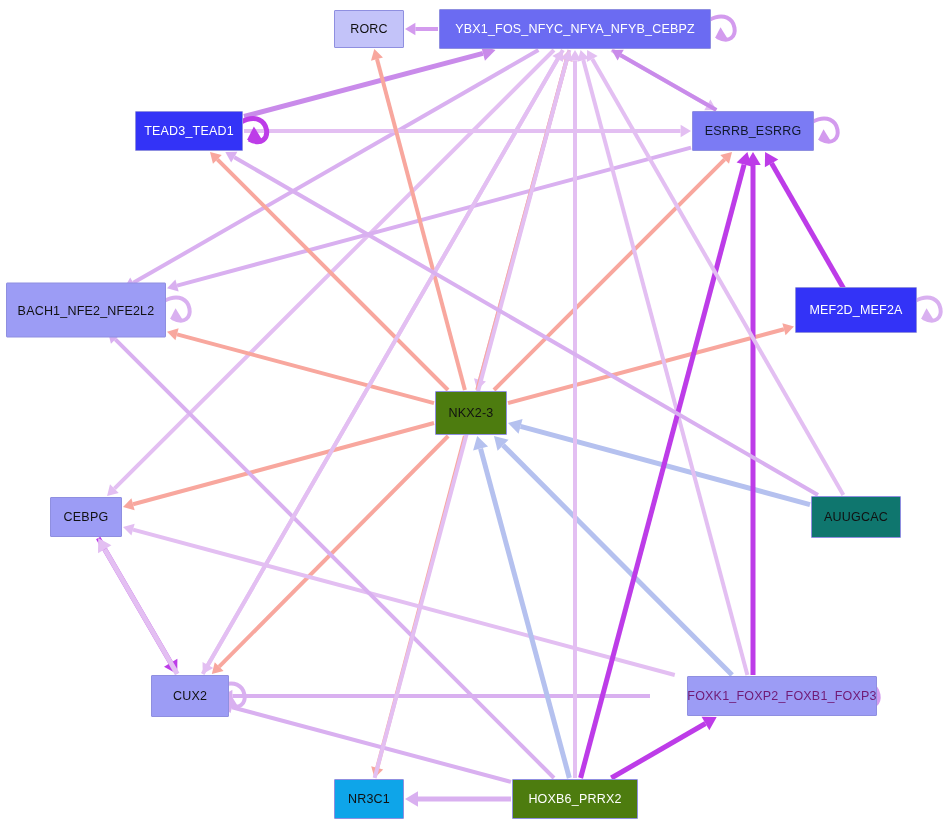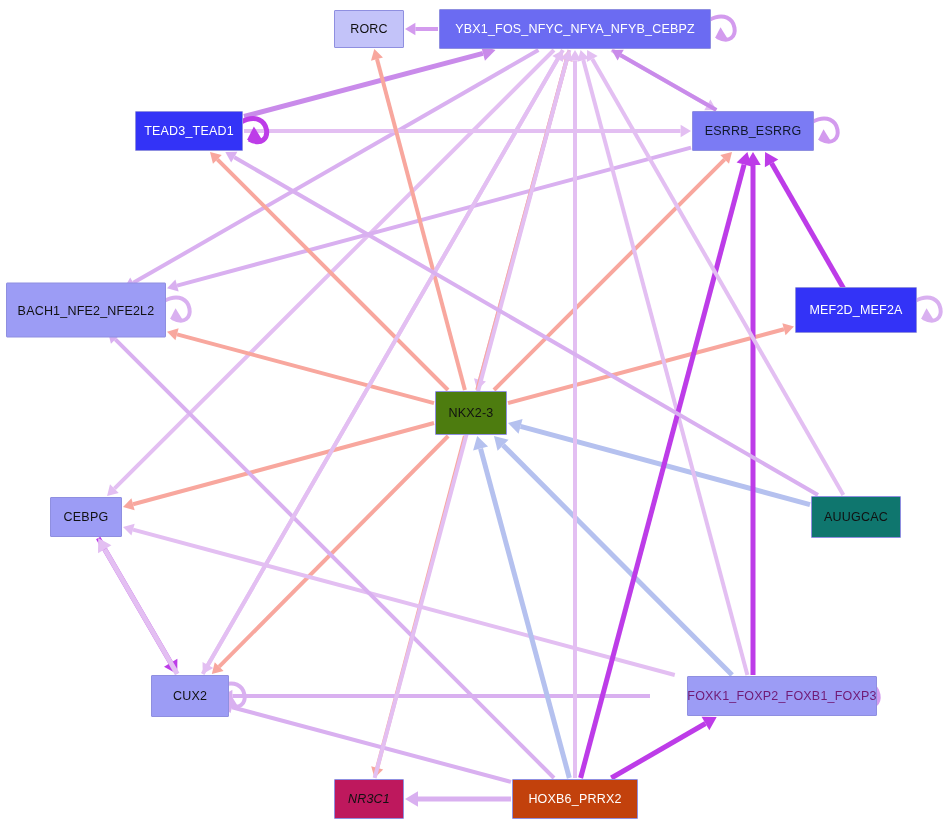--- a/index.html
+++ b/index.html
@@ -164,20 +164,20 @@
       </div>
       <div class="gene-node" style="left: 856px; top: 517px; width: 90px; height: 42px; background: #0f766e; color: rgb(17, 17, 17); border: 1px solid rgb(143, 143, 224);">
         <span class="node-label">AUUGCAC</span>
       </div>
       <div class="gene-node" style="left: 190px; top: 696px; width: 78px; height: 42px; background: rgb(156, 156, 245); color: rgb(17, 17, 17); border: 1px solid rgb(143, 143, 224);">
         <span class="node-label">CUX2</span>
       </div>
       <div class="gene-node" style="left: 753px; top: 696px; width: 190px; height: 40px; background: rgb(156, 156, 245); color: #701a75; border: 1px solid rgb(143, 143, 224); margin-left: 29px;">
         <span class="node-label">FOXK1_FOXP2_FOXB1_FOXP3</span>
       </div>
-      <div class="gene-node" style="left: 369px; top: 799px; width: 70px; height: 40px; background: #be185d; color: rgb(17, 17, 17); border: 1px solid rgb(143, 143, 224); font-style: italic;">
+      <div class="gene-node" style="left: 369px; top: 799px; width: 70px; height: 40px; background: #0ea5e9; color: rgb(17, 17, 17); border: 1px solid rgb(143, 143, 224);">
         <span class="node-label">NR3C1</span>
       </div>
-      <div class="gene-node" style="left: 575px; top: 799px; width: 126px; height: 40px; background: #c2410c; color: rgb(255, 255, 255); border: 1px solid rgb(143, 143, 224);">
+      <div class="gene-node" style="left: 575px; top: 799px; width: 126px; height: 40px; background: #4d7c0f; color: rgb(255, 255, 255); border: 1px solid rgb(143, 143, 224);">
         <span class="node-label">HOXB6_PRRX2</span>
       </div>
     </div>
 </div>
 
 </body></html>

